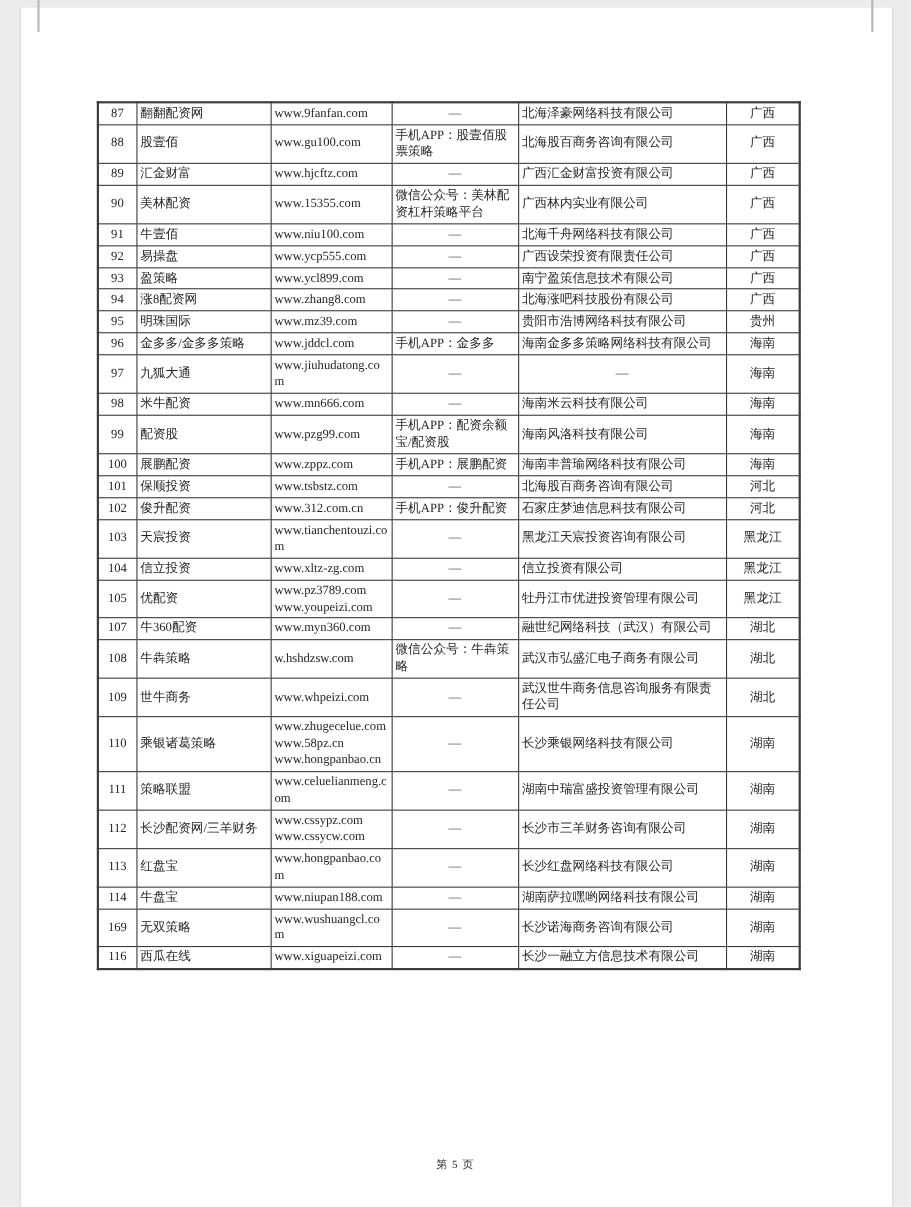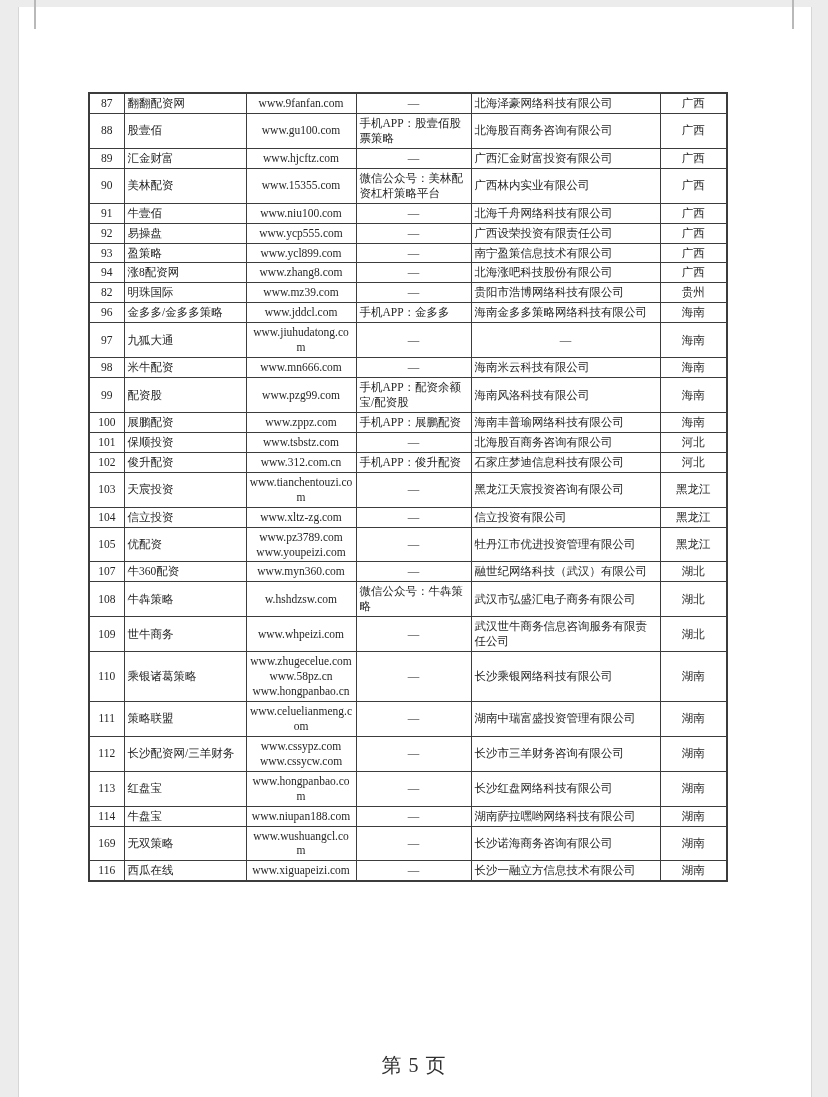--- a/index.html
+++ b/index.html
@@ -28,28 +28,28 @@
     padding-left:40px;
   }
   table.doc td{
     border:1.3px solid #3c3c3c;
     padding:2px 3px;
     vertical-align:middle;
     overflow:hidden;
   }
   td.c-no{text-align:center;}
   td.c-name{text-align:left;}
-  td.c-url{text-align:center;word-break:break-all;white-space:pre-line;margin-top:28px;}
+  td.c-url{text-align:left;word-break:break-all;white-space:pre-line;margin-top:28px;}
   td.c-app{text-align:left;}
   td.c-company{text-align:left;}
   td.c-province{text-align:center;}
   td.dash{text-align:center;color:#444;}
   .footer{
     position:absolute;left:0;top:1052px;width:828px;
-    text-align:center;font-size:20px;color:#2f2f2f;letter-spacing:1px;
+    text-align:center;font-size:10px;color:#2f2f2f;letter-spacing:1px;
   }
 </style>
 </head>
 <body>
 
 <div class="page"></div>
 <div class="edge-mark left"></div>
 <div class="edge-mark right"></div>
 
 <table class="doc">
@@ -128,21 +128,21 @@
   <tr>
     <td class="c-no">94</td>
     <td class="c-name">涨8配资网</td>
     <td class="c-url">www.zhang8.com</td>
     <td class="c-app dash">—</td>
     <td class="c-company">北海涨吧科技股份有限公司</td>
     <td class="c-province">广西</td>
   </tr>
 
   <tr>
-    <td class="c-no">82</td>
+    <td class="c-no">95</td>
     <td class="c-name">明珠国际</td>
     <td class="c-url">www.mz39.com</td>
     <td class="c-app dash">—</td>
     <td class="c-company">贵阳市浩博网络科技有限公司</td>
     <td class="c-province">贵州</td>
   </tr>
 
   <tr>
     <td class="c-no">96</td>
     <td class="c-name">金多多/金多多策略</td>

